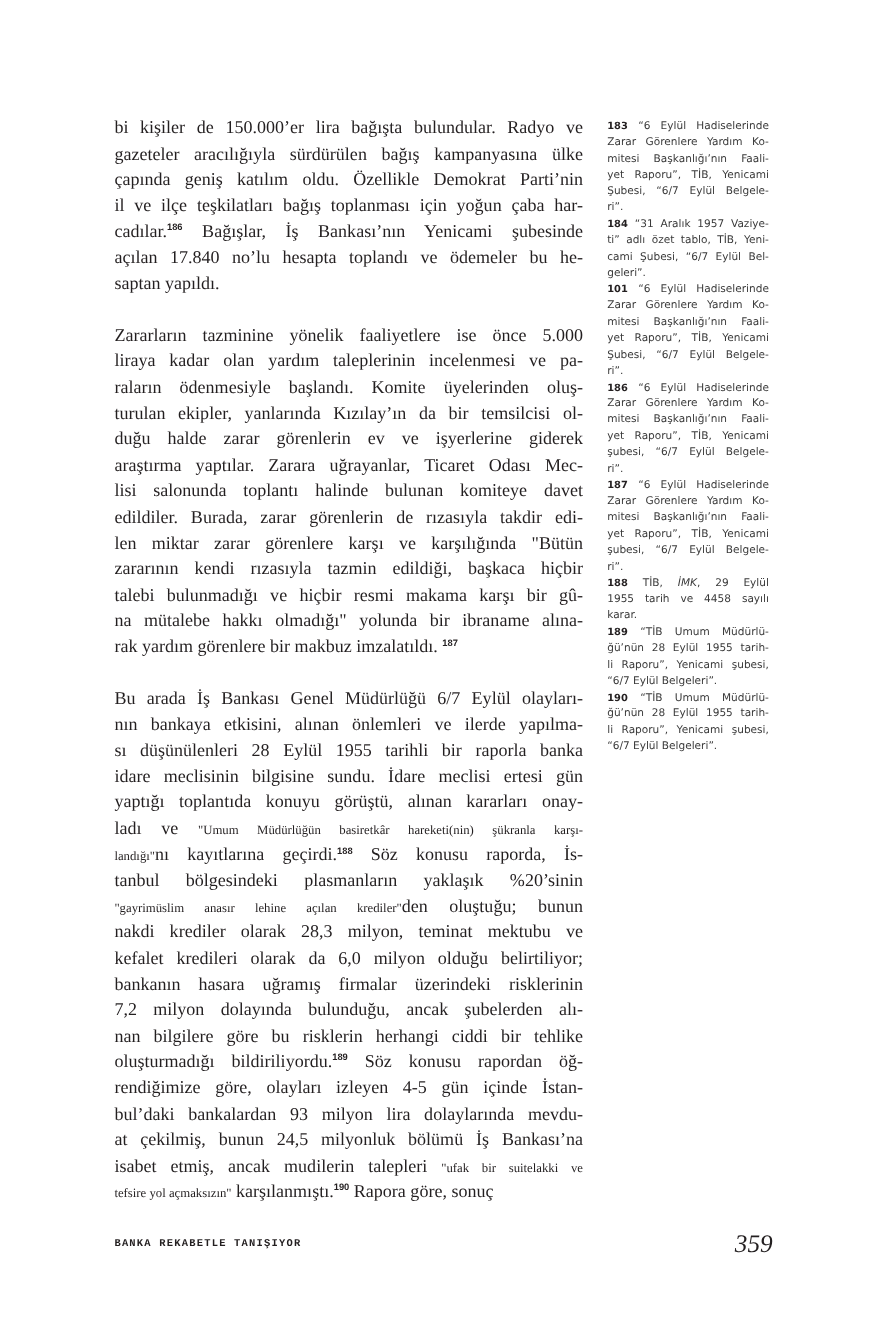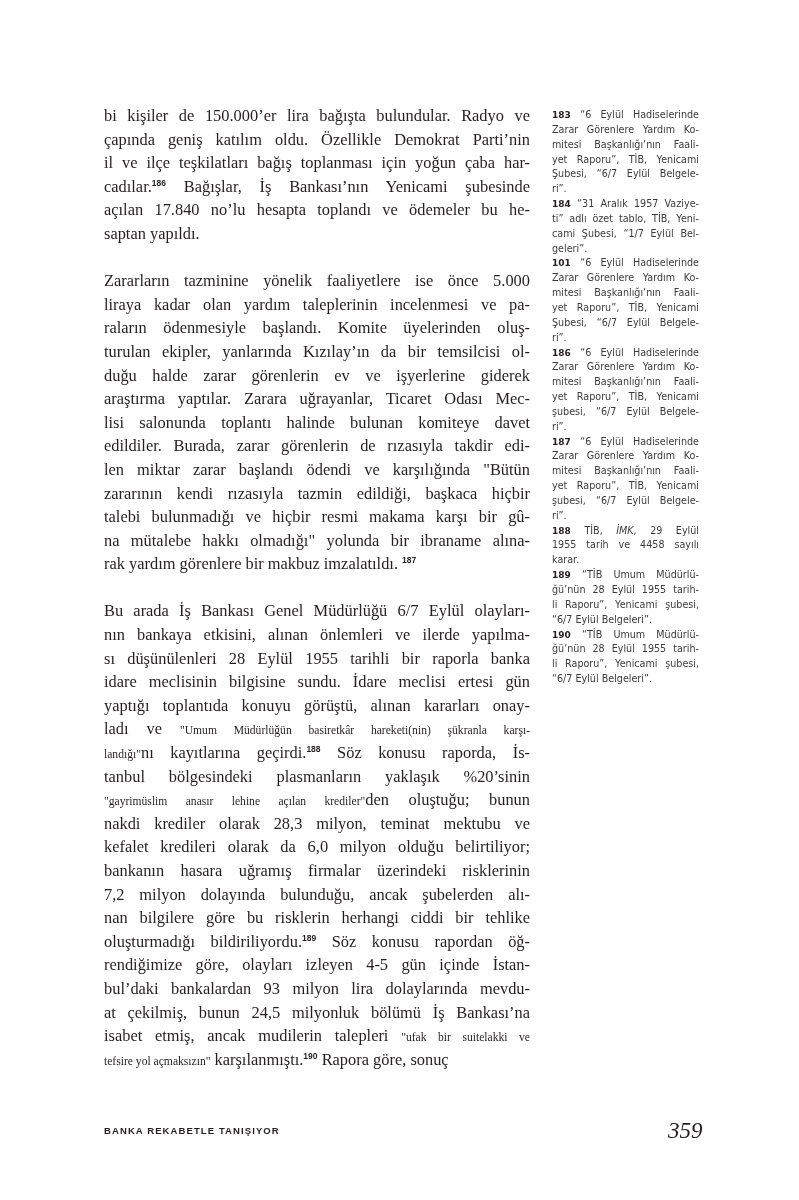--- a/index.html
+++ b/index.html
@@ -19,53 +19,54 @@
     position: absolute; left: 552px; top: 108px; width: 147px;
     font-family: "DejaVu Sans", "Liberation Sans", sans-serif;
     font-size: 9.6px; line-height: 14.85px; color: #3a3a3a;
   }
   .sline { display: block; white-space: nowrap; text-align: justify; text-align-last: justify; height: 14.85px; }
   .sline.last { text-align-last: left; }
   .snum { font-weight: bold; font-size: 9px; color: #231f20; }
   .ital { font-style: italic; margin-top: 44px; }
   .footer-title {
     position: absolute; left: 104px; top: 1125px;
-    font-family: Liberation Sans, sans-serif; font-weight: bold;
+    font-family: Liberation Mono, monospace; font-weight: bold;
     font-size: 9.5px; letter-spacing: 1.1px; color: #231f20;
   }
   .page-number {
     position: absolute; left: 668px; top: 1118px;
     font-family: "Liberation Serif", "DejaVu Serif", serif; font-style: italic;
     font-size: 23px; color: #231f20;
   }
 </style>
 </head>
 <body>
 
 <div class="page">
   <div class="main-col" id="main-col">
       <div>
         <span class="line">bi kişiler de 150.000’er lira bağışta bulundular. Radyo ve</span>
+        <span class="line">gazeteler aracılığıyla sürdürülen bağış kampanyasına ülke</span>
         <span class="line">çapında geniş katılım oldu. Özellikle Demokrat Parti’nin</span>
         <span class="line">il ve ilçe teşkilatları bağış toplanması için yoğun çaba har-</span>
         <span class="line">cadılar.<sup class="fn">186</sup> Bağışlar, İş Bankası’nın Yenicami şubesinde</span>
         <span class="line">açılan 17.840 no’lu hesapta toplandı ve ödemeler bu he-</span>
         <span class="line last">saptan yapıldı.</span>
       </div>
       <div class="para-gap"></div>
       <div>
         <span class="line">Zararların tazminine yönelik faaliyetlere ise önce 5.000</span>
         <span class="line">liraya kadar olan yardım taleplerinin incelenmesi ve pa-</span>
         <span class="line">raların ödenmesiyle başlandı. Komite üyelerinden oluş-</span>
         <span class="line">turulan ekipler, yanlarında Kızılay’ın da bir temsilcisi ol-</span>
         <span class="line">duğu halde zarar görenlerin ev ve işyerlerine giderek</span>
         <span class="line">araştırma yaptılar. Zarara uğrayanlar, Ticaret Odası Mec-</span>
         <span class="line">lisi salonunda toplantı halinde bulunan komiteye davet</span>
         <span class="line">edildiler. Burada, zarar görenlerin de rızasıyla takdir edi-</span>
-        <span class="line">len miktar zarar başlandı ödendi ve karşılığında "Bütün</span>
+        <span class="line">len miktar zarar görenlere karşı ve karşılığında "Bütün</span>
         <span class="line">zararının kendi rızasıyla tazmin edildiği, başkaca hiçbir</span>
         <span class="line">talebi bulunmadığı ve hiçbir resmi makama karşı bir gû-</span>
         <span class="line">na mütalebe hakkı olmadığı" yolunda bir ibraname alına-</span>
         <span class="line last">rak yardım görenlere bir makbuz imzalatıldı. <sup class="fn">187</sup></span>
       </div>
       <div class="para-gap"></div>
       <div>
         <span class="line">Bu arada İş Bankası Genel Müdürlüğü 6/7 Eylül olayları-</span>
         <span class="line">nın bankaya etkisini, alınan önlemleri ve ilerde yapılma-</span>
         <span class="line">sı düşünülenleri 28 Eylül 1955 tarihli bir raporla banka</span>
@@ -93,21 +94,21 @@
         <span class="sline"><span class="snum">183 </span>“6 Eylül Hadiselerinde</span>
         <span class="sline">Zarar Görenlere Yardım Ko-</span>
         <span class="sline">mitesi Başkanlığı’nın Faali-</span>
         <span class="sline">yet Raporu”, TİB, Yenicami</span>
         <span class="sline">Şubesi, “6/7 Eylül Belgele-</span>
         <span class="sline last">ri”.</span>
       </div>
       <div>
         <span class="sline"><span class="snum">184 </span>“31 Aralık 1957 Vaziye-</span>
         <span class="sline">ti” adlı özet tablo, TİB, Yeni-</span>
-        <span class="sline">cami Şubesi, “1/7 Eylül Bel-</span>
+        <span class="sline">cami Şubesi, “6/7 Eylül Bel-</span>
         <span class="sline last">geleri”.</span>
       </div>
       <div>
         <span class="sline"><span class="snum">101 </span>“6 Eylül Hadiselerinde</span>
         <span class="sline">Zarar Görenlere Yardım Ko-</span>
         <span class="sline">mitesi Başkanlığı’nın Faali-</span>
         <span class="sline">yet Raporu”, TİB, Yenicami</span>
         <span class="sline">Şubesi, “6/7 Eylül Belgele-</span>
         <span class="sline last">ri”.</span>
       </div>

